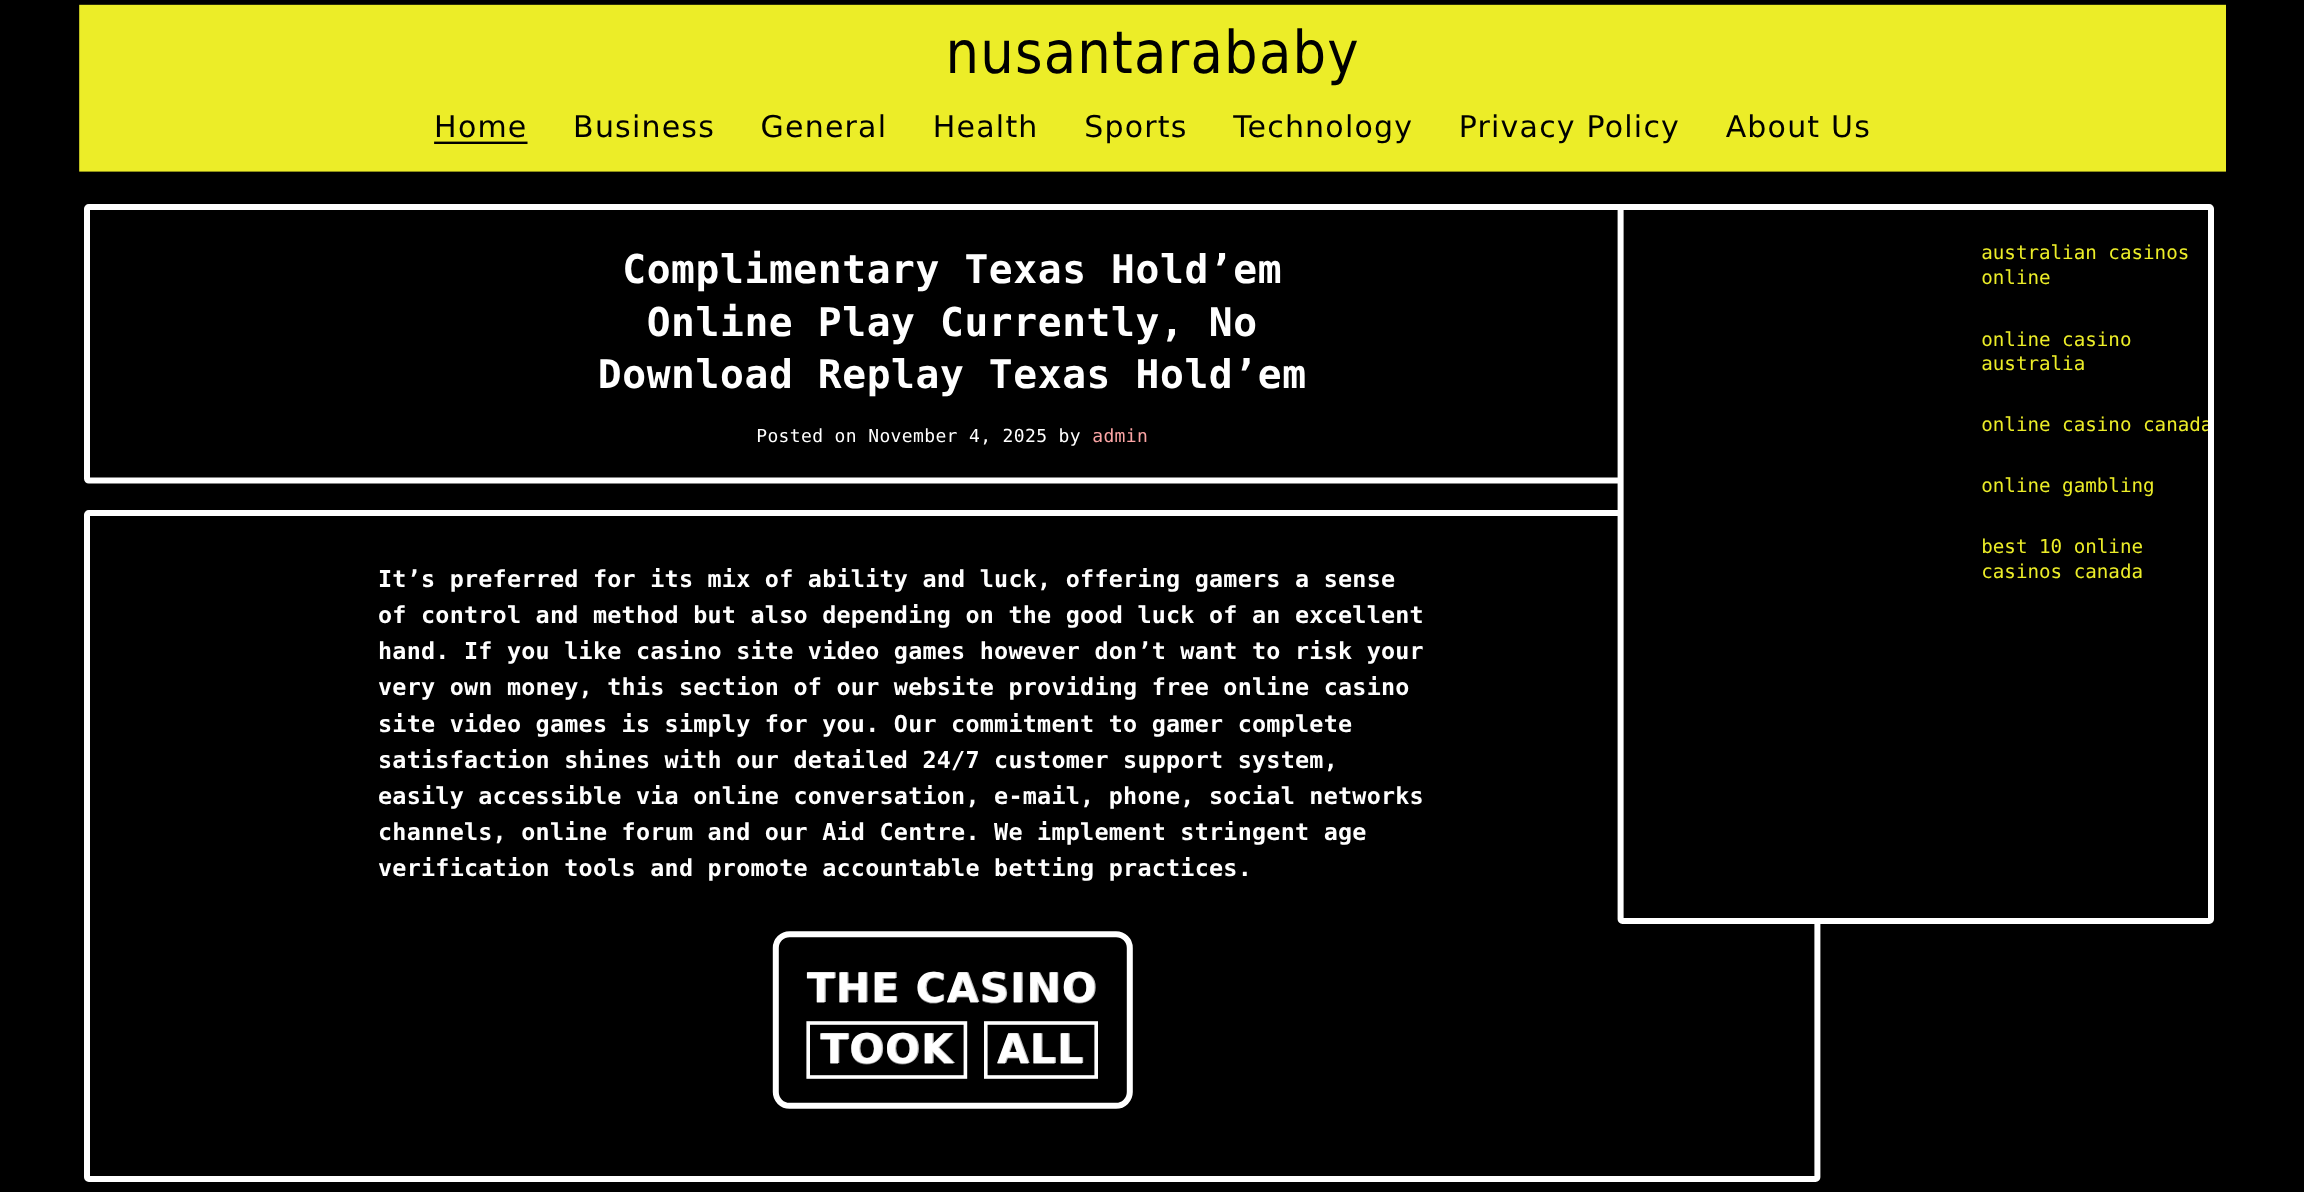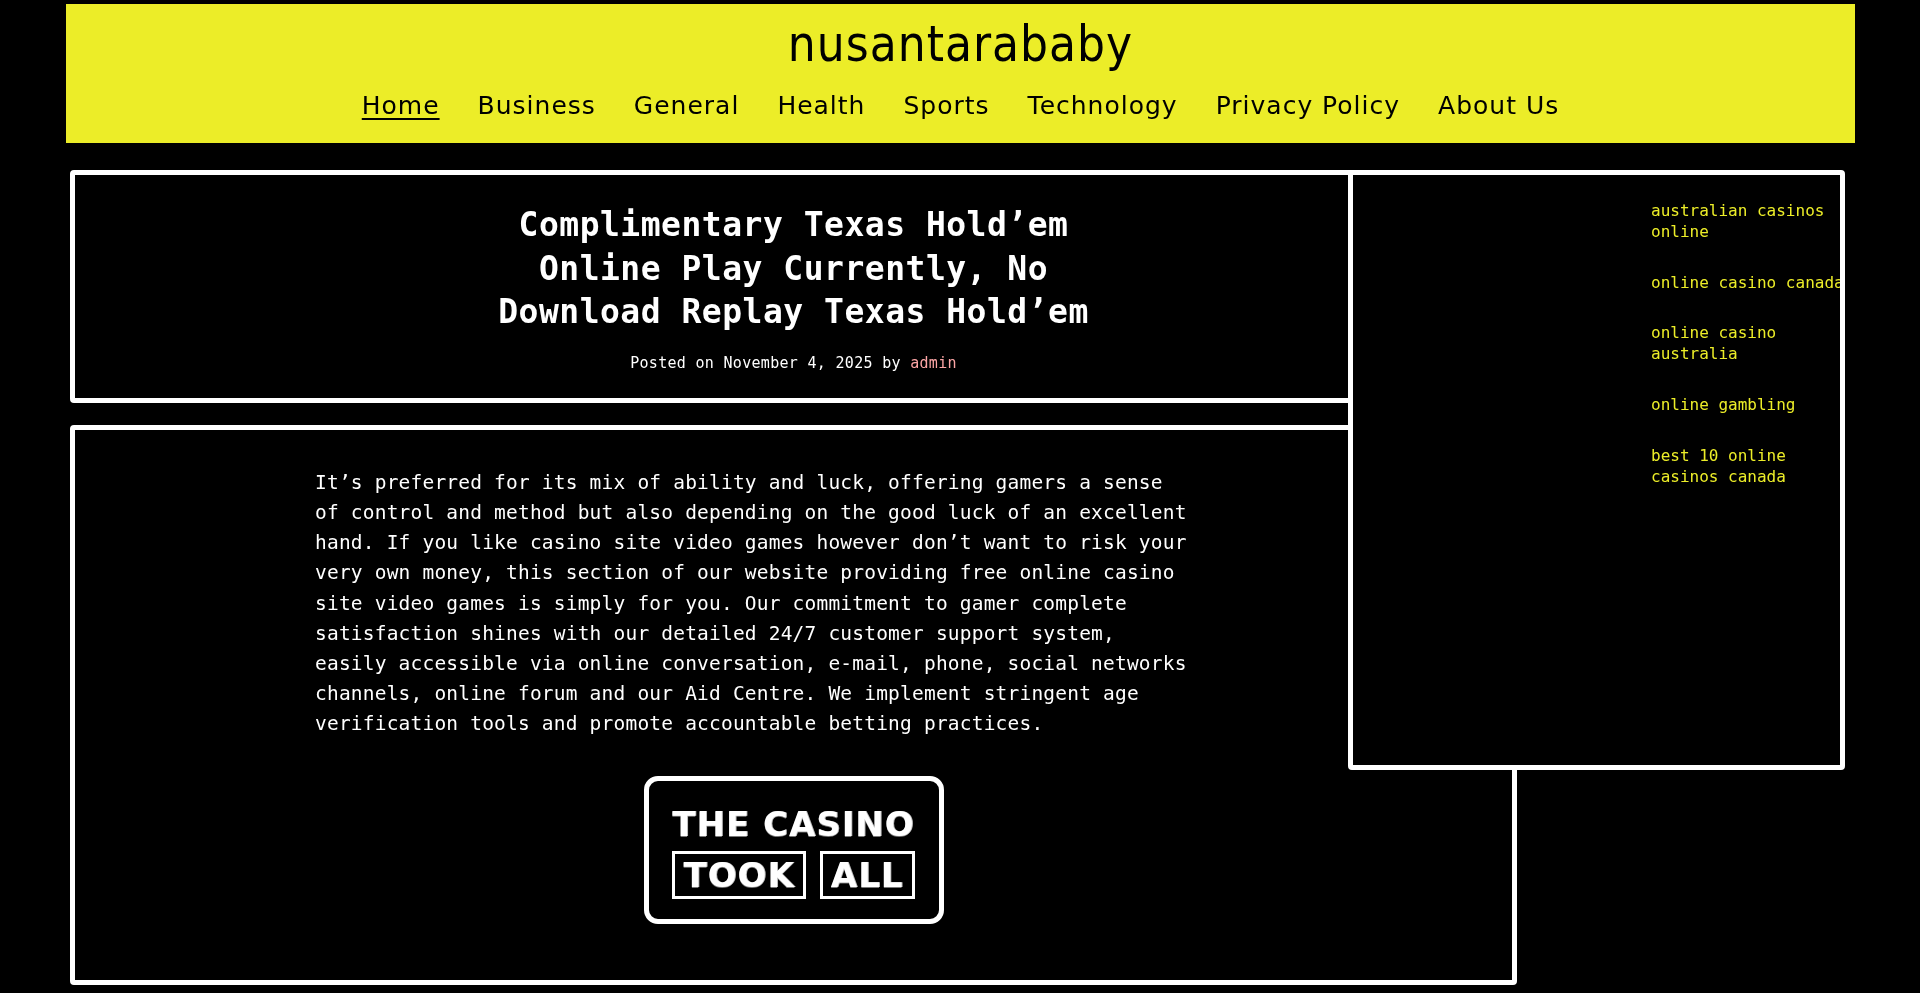--- a/index.html
+++ b/index.html
@@ -107,20 +107,21 @@
     min-height: 560px;
   }
   .body-text {
     color: #ffffff;
     font-size: 19.5px;
     line-height: 1.55;
     letter-spacing: 0.2px;
     width: 880px;
     margin: 0 auto 0 200px;
     text-align: left;
+    font-weight: bold;
   }
 
   .image-frame {
     margin: 36px auto 0 auto;
     width: 300px;
     border: 5px solid #ffffff;
     border-radius: 14px;
     background: #000000;
     padding: 26px 18px 20px 18px;
     display: flex;
@@ -224,20 +225,20 @@
           <span class="stencil stencil-box">ALL</span>
         </div>
       </div>
     </div>
 
   </div>
 
   <div class="sidebar">
     <div class="sidebar-inner">
       <a class="sidebar-link" href="#">australian casinos online</a>
+      <a class="sidebar-link" href="#">online casino australia</a>
       <a class="sidebar-link" href="#">online casino canada</a>
-      <a class="sidebar-link" href="#">online casino australia</a>
       <a class="sidebar-link" href="#">online gambling</a>
       <a class="sidebar-link" href="#">best 10 online casinos canada</a>
     </div>
   </div>
 
 </div>
 
 </body></html>

